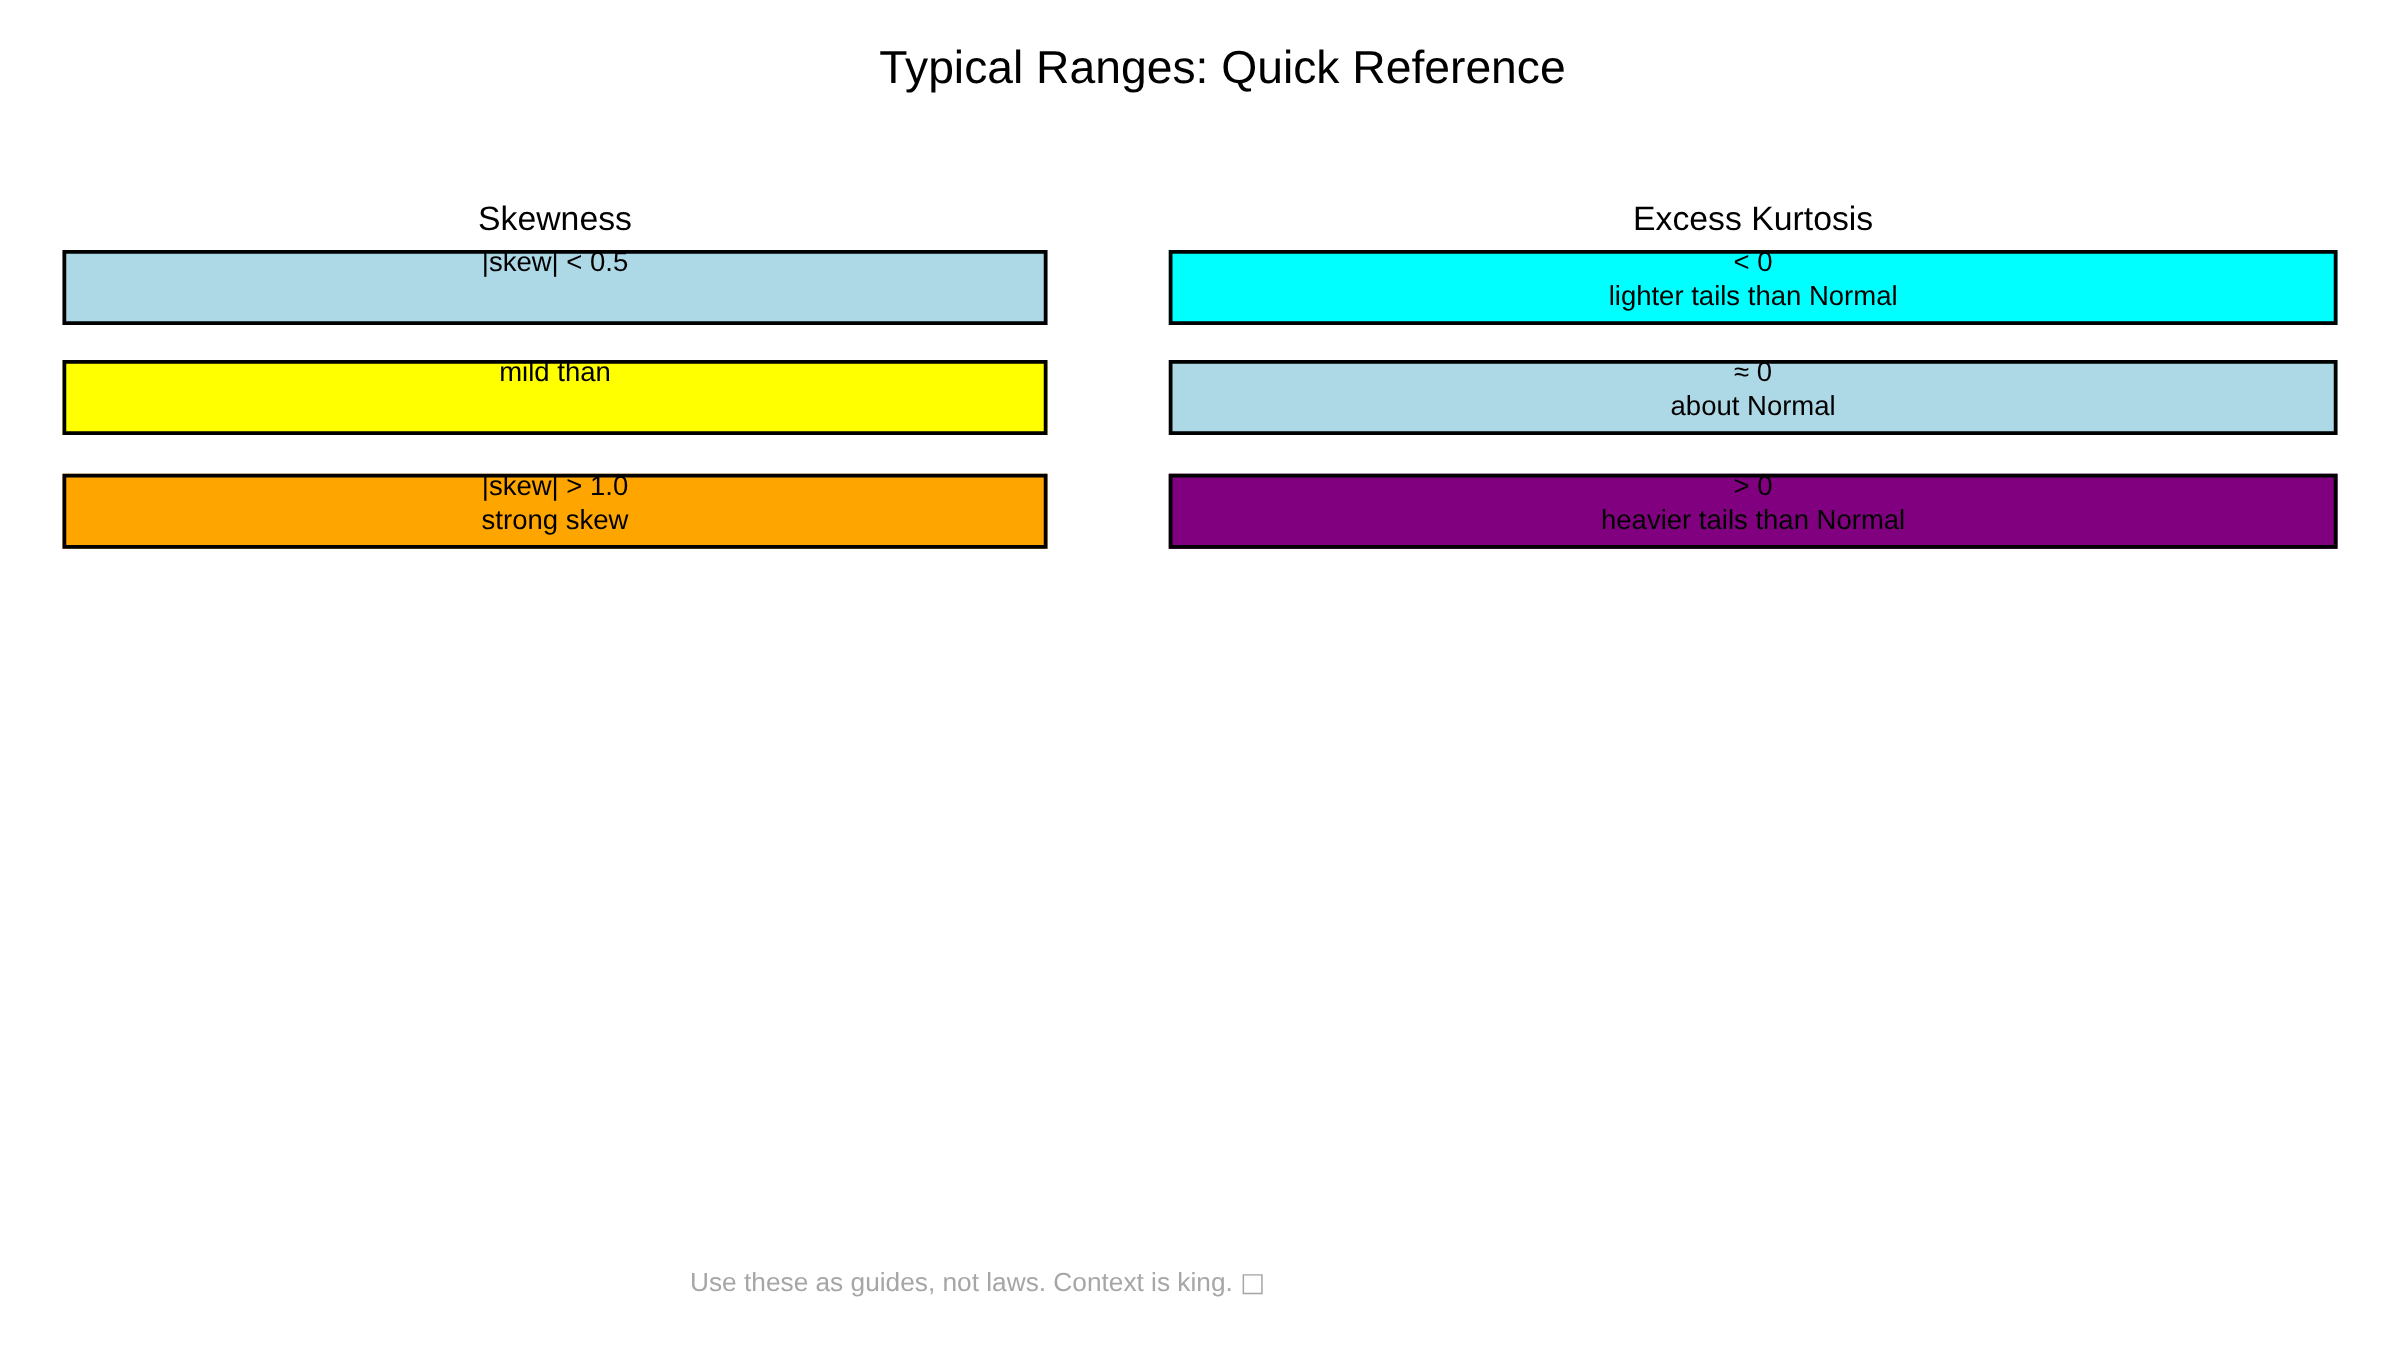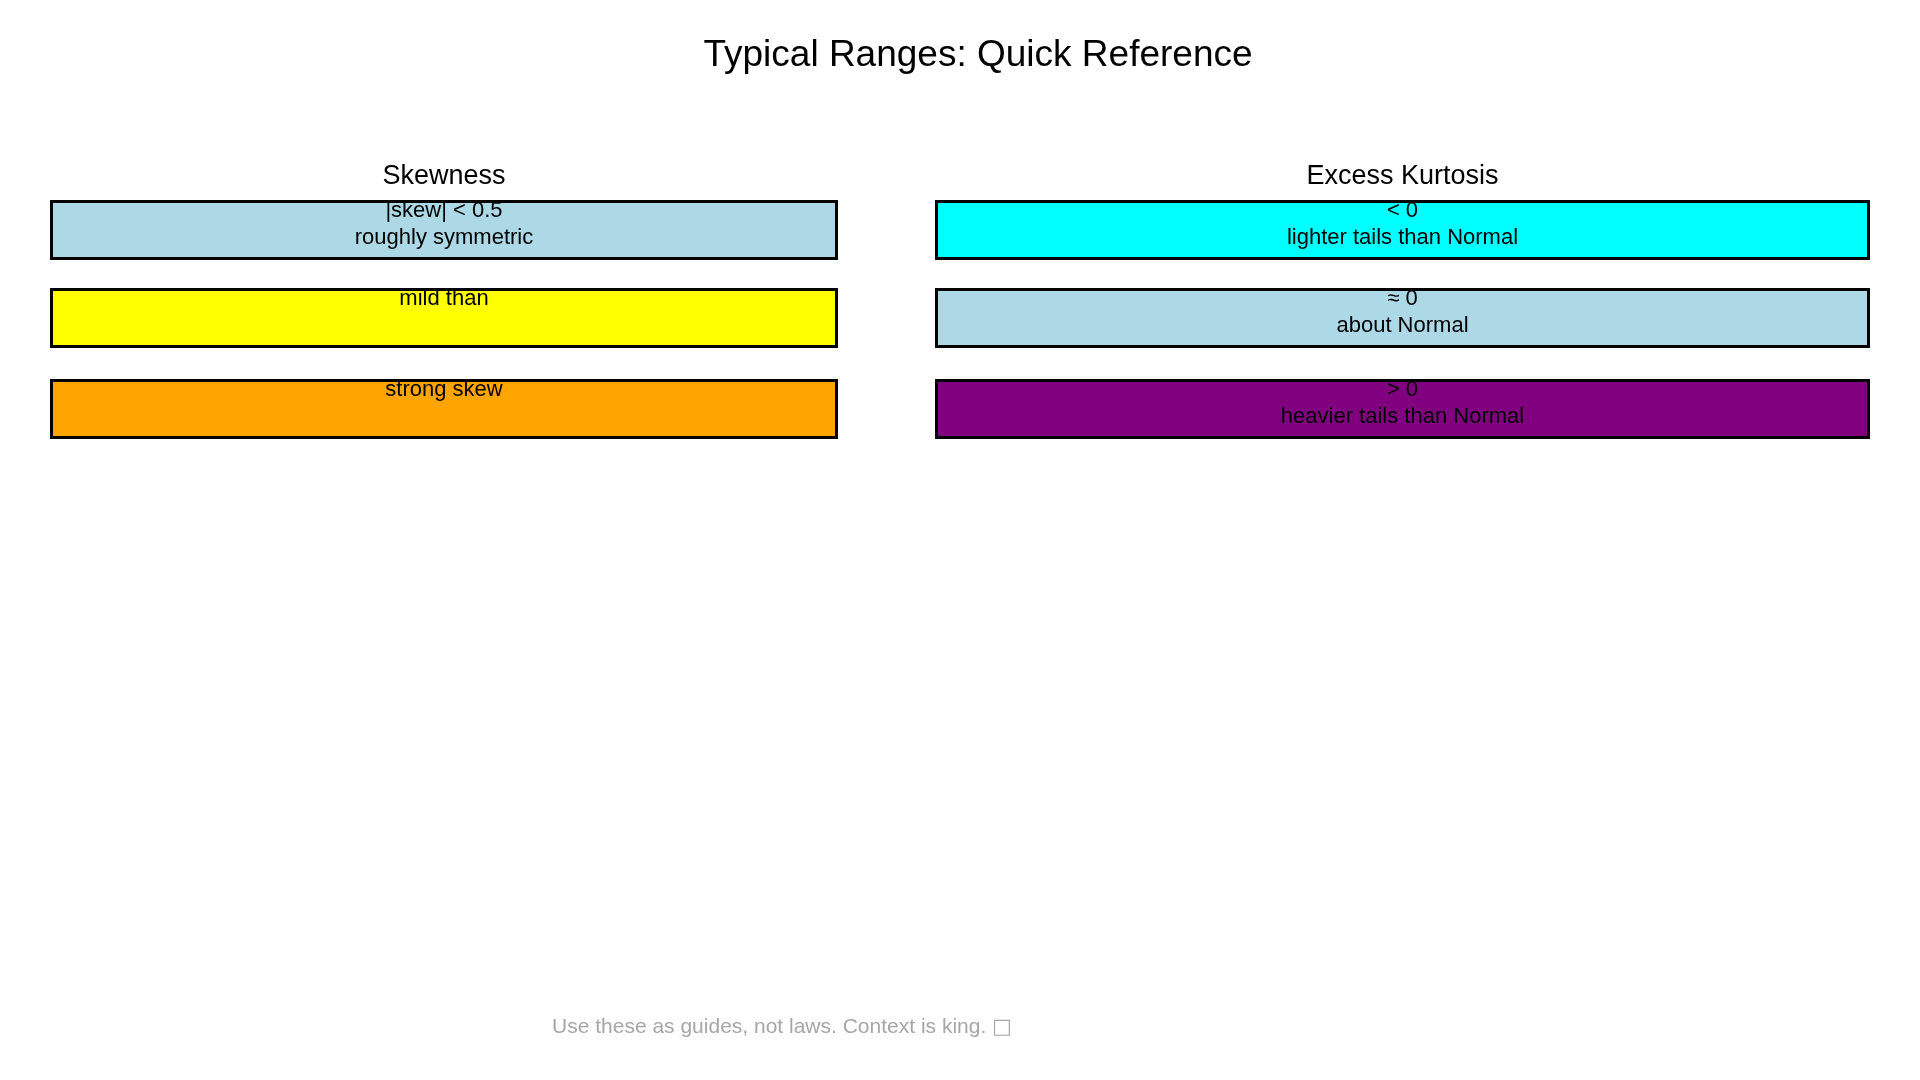--- a/index.html
+++ b/index.html
@@ -108,30 +108,30 @@
 
   <div id="chart-title">Typical Ranges: Quick Reference</div>
 
   <div class="column" id="column-skewness">
 
     <div class="column-title">Skewness</div>
 
     <div class="band row-0" style="background-color: rgb(173, 216, 230);"></div>
     <div class="band-text row-0">
       <span class="band-range">|skew| &lt; 0.5</span>
-      <span class="band-meaning">roughly symmetric</span>
     </div>
 
     <div class="band row-1" style="background-color: rgb(255, 255, 0);"></div>
     <div class="band-text row-1">
       <span class="band-meaning">mild than</span>
     </div>
 
     <div class="band row-2" style="background-color: rgb(255, 165, 0);"></div>
     <div class="band-text row-2">
+      <span class="band-range">|skew| &gt; 1.0</span>
       <span class="band-meaning">strong skew</span>
     </div>
   </div>
 
   <div class="column" id="column-kurtosis">
 
     <div class="column-title">Excess Kurtosis</div>
 
     <div class="band row-0" style="background-color: rgb(0, 255, 255);"></div>
     <div class="band-text row-0">

